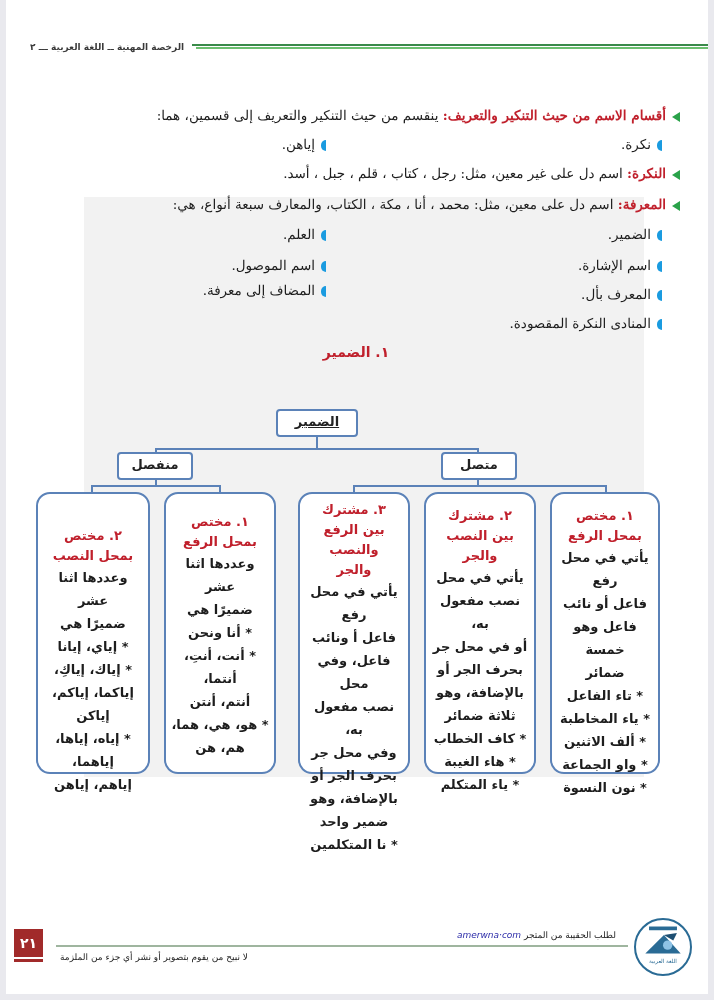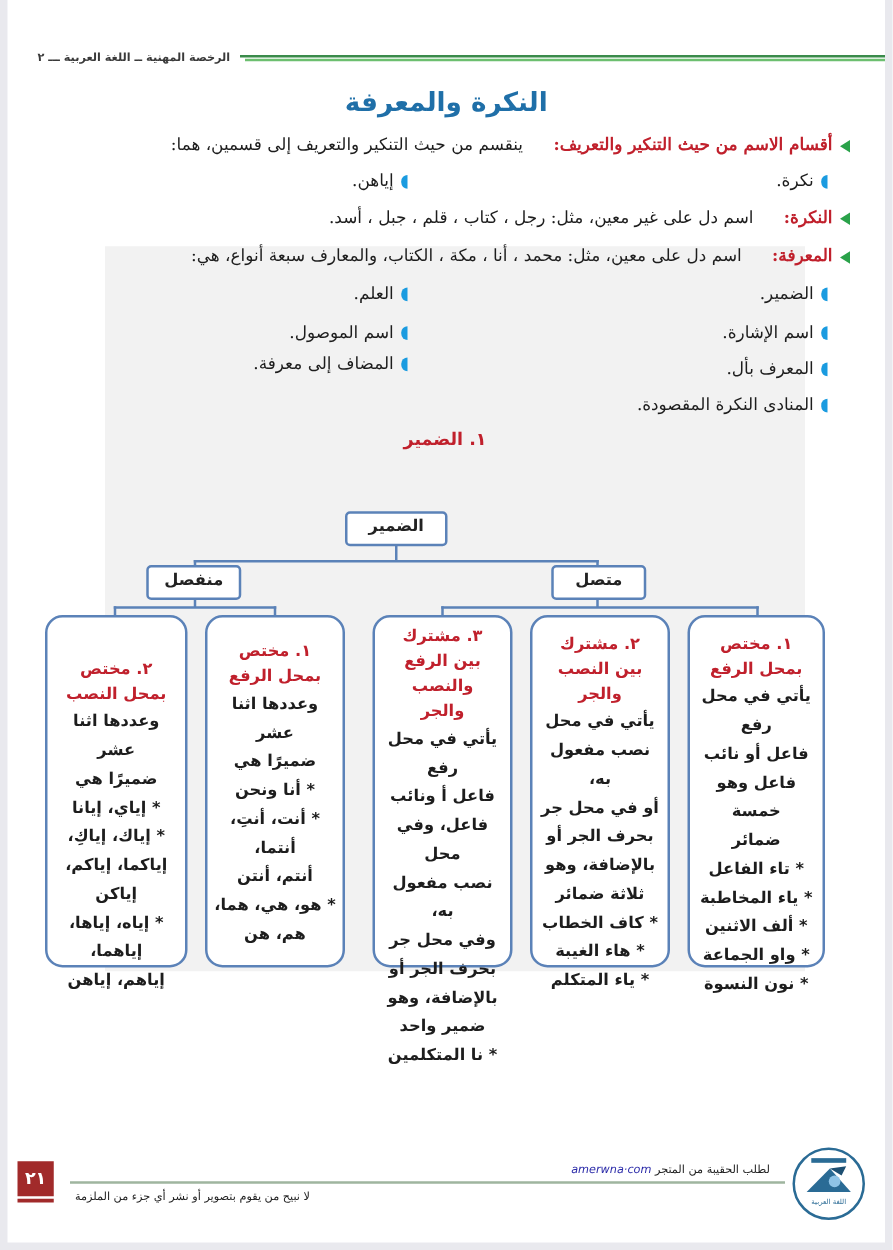--- a/index.html
+++ b/index.html
@@ -37,21 +37,21 @@
     }
     .tri {
       display: inline-block; width: 0; height: 0;
       border-top: 5px solid transparent; border-bottom: 5px solid transparent;
       border-right: 8px solid #2aa24a; margin-left: 6px; vertical-align: middle;
     }
     .half {
       display: inline-block; width: 5px; height: 11px; background: #1a9be0;
       border-radius: 6px 0 0 6px; margin-left: 6px; vertical-align: middle;
     }
-    .red { color: #c0202c; font-weight: bold; margin-left: 20px; }
+    .red { color: #c0202c; font-weight: bold; }
     .sec-title {
       position: absolute; left: 300px; top: 344px; width: 100px; text-align: center;
       direction: rtl; color: #c0202c; font-weight: bold; font-size: 14px;
     }
 
     
     .node {
       position: absolute; background: #fff; border: 2px solid #5b82b8;
       border-radius: 4px; text-align: center; font-weight: bold; font-size: 13px;
       color: #222; direction: rtl; line-height: 22px;
@@ -94,21 +94,20 @@
 
 <div class="page">
   <div class="grey-band"></div>
 
   <div class="hdr-label">الرخصة المهنية ــ اللغة العربية ـــ ٢</div>
   <div class="hdr-line">
       <div class="l1"></div>
       <div class="l2"></div>
     </div>
 
-  <div class="title">النكرة والمعرفة</div>
 
   <div class="line" style="right:28px; top:107px;">
     <span class="tri"></span><span class="red">أقسام الاسم من حيث التنكير والتعريف:</span><span> ينقسم من حيث التنكير والتعريف إلى قسمين، هما:</span>
   </div>
   <div class="line" style="right:46px; top:136px;">
     <span class="half"></span><span>نكرة.</span>
   </div>
   <div class="line" style="right:382px; top:136px;">
     <span class="half"></span><span>إياهن.</span>
   </div>
@@ -137,21 +136,21 @@
   <div class="conn" style="left:471px; top:448px; width:2px; height:8px;"></div>
   <div class="conn" style="left:149px; top:478px; width:2px; height:8px;"></div>
   <div class="conn" style="left:85px; top:485px; width:130px; height:2px;"></div>
   <div class="conn" style="left:85px; top:485px; width:2px; height:9px;"></div>
   <div class="conn" style="left:213px; top:485px; width:2px; height:9px;"></div>
   <div class="conn" style="left:471px; top:478px; width:2px; height:8px;"></div>
   <div class="conn" style="left:347px; top:485px; width:254px; height:2px;"></div>
   <div class="conn" style="left:347px; top:485px; width:2px; height:9px;"></div>
   <div class="conn" style="left:599px; top:485px; width:2px; height:9px;"></div>
 
-  <div class="node" style="left:270px; top:409px; width:82px; height:28px;">الضمير</div>
+  <div class="node" style="left:270px; top:409px; width:82px; height:28px;text-decoration:underline;">الضمير</div>
   <div class="node" style="left:111px; top:452px; width:76px; height:28px;">منفصل</div>
   <div class="node" style="left:435px; top:452px; width:76px; height:28px;">متصل</div>
 
   <div class="box" style="left:544px; width:110px;">
     <div class="bt">١. مختص</div>
     <div class="bt">بمحل الرفع</div>
     <div class="bl">يأتي في محل رفع</div>
     <div class="bl">فاعل أو نائب</div>
     <div class="bl">فاعل وهو خمسة</div>
     <div class="bl">ضمائر</div>

